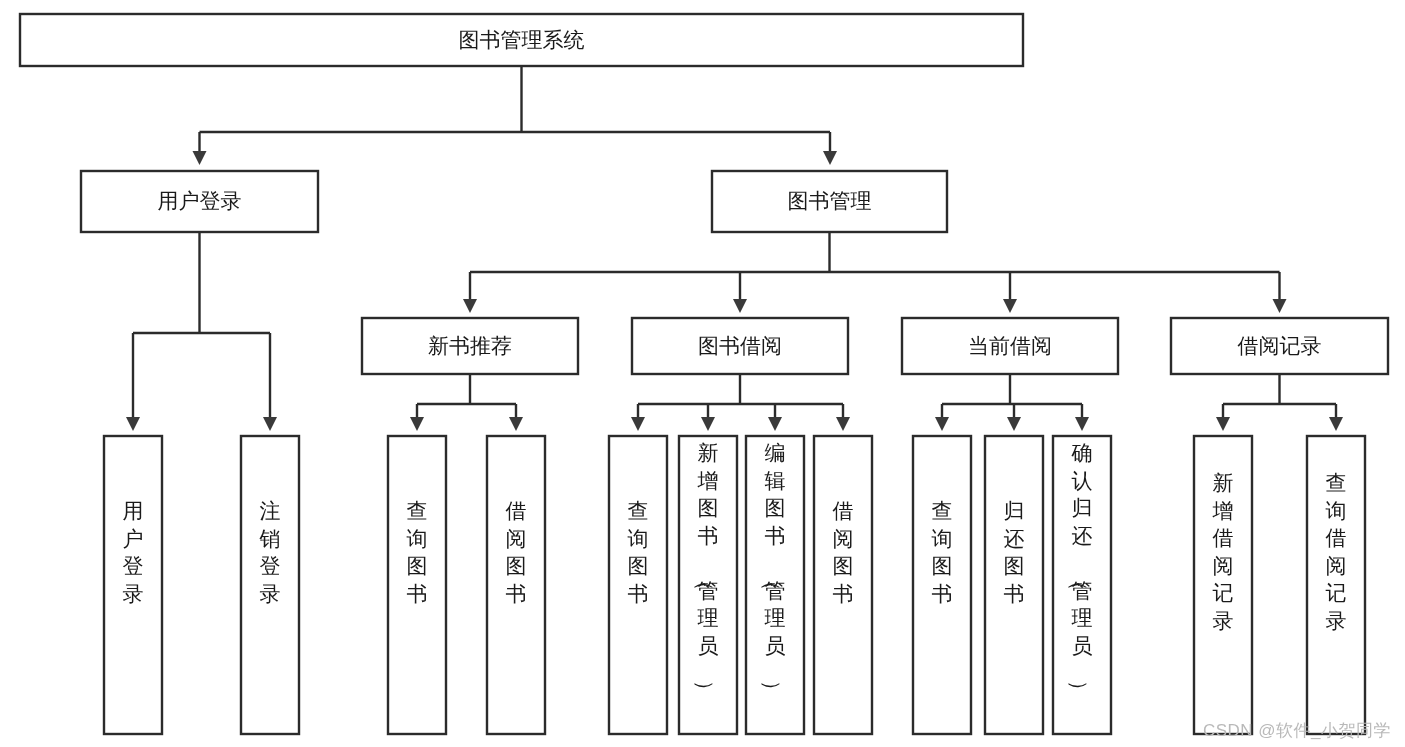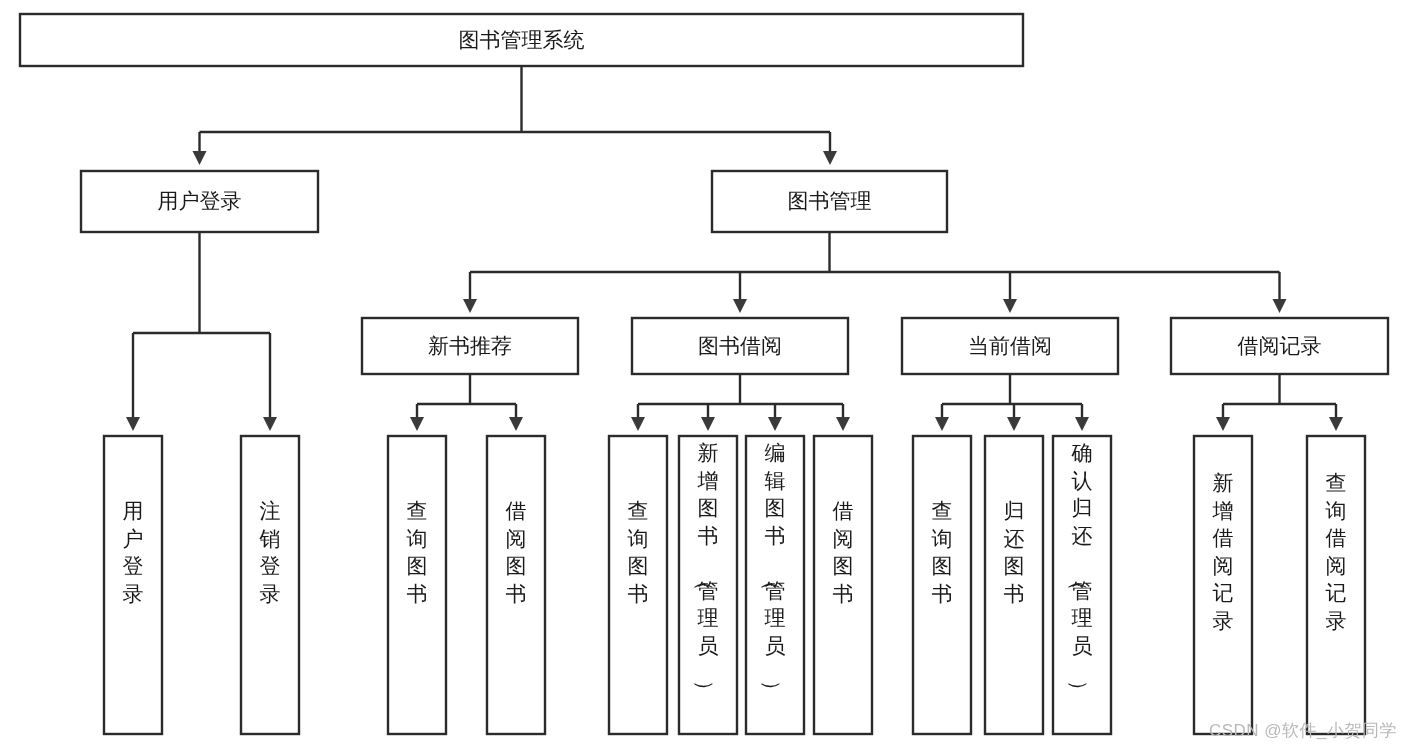--- a/index.html
+++ b/index.html
@@ -41,21 +41,21 @@
     stroke: #2b2b2b;
     stroke-width: 2.4;
     fill: none;
   }
   .arrow-head {
     fill: #3a3a3a;
     stroke: none;
   }
   .watermark {
     position: absolute;
-    right: 8px;
+    right: 14px;
     bottom: 5px;
     font-family: "Liberation Sans", "DejaVu Sans", sans-serif;
     font-size: 17px;
     color: #b9b9b9;
     white-space: nowrap;
     letter-spacing: 0.5px;
     pointer-events: none;
   }
 </style>
 </head>

